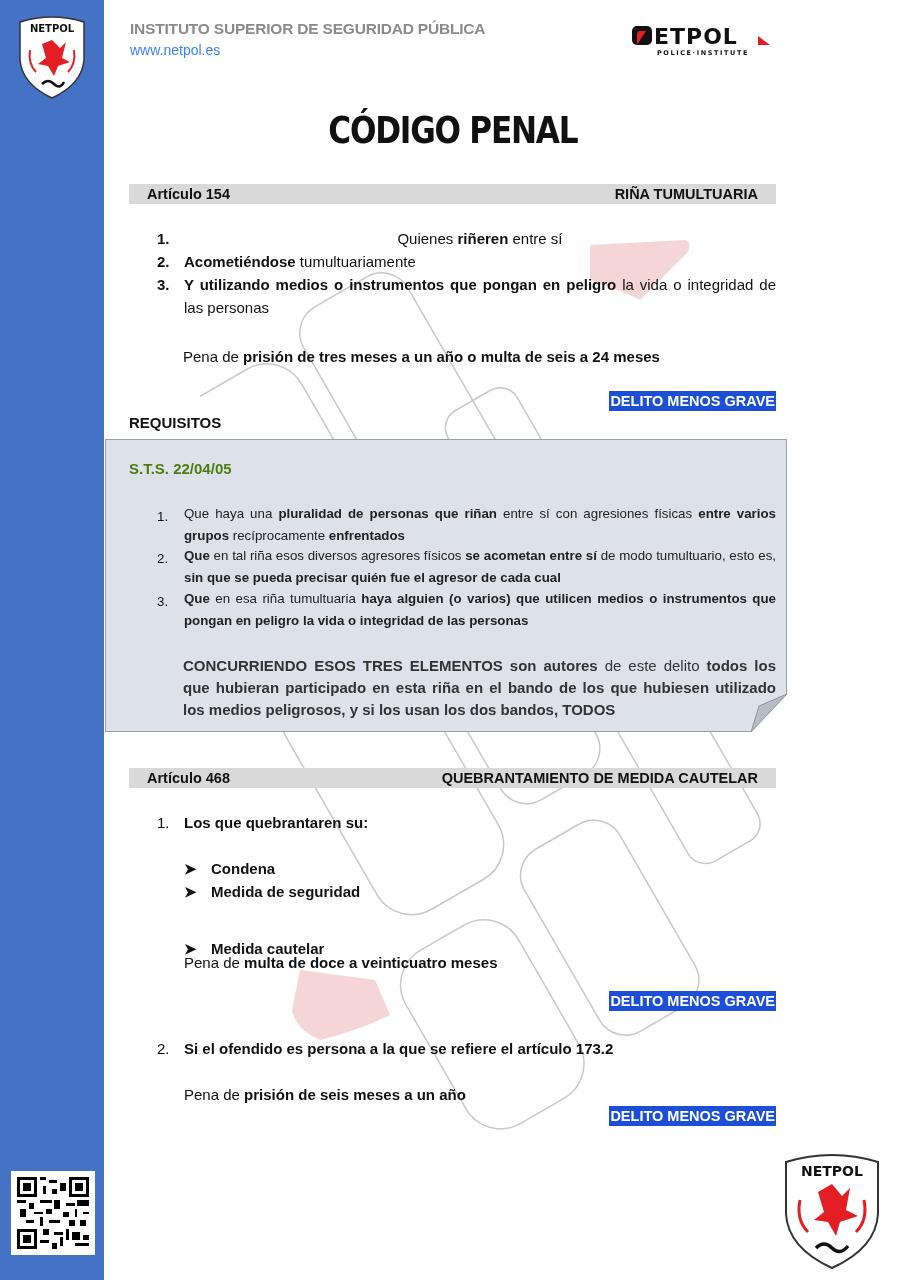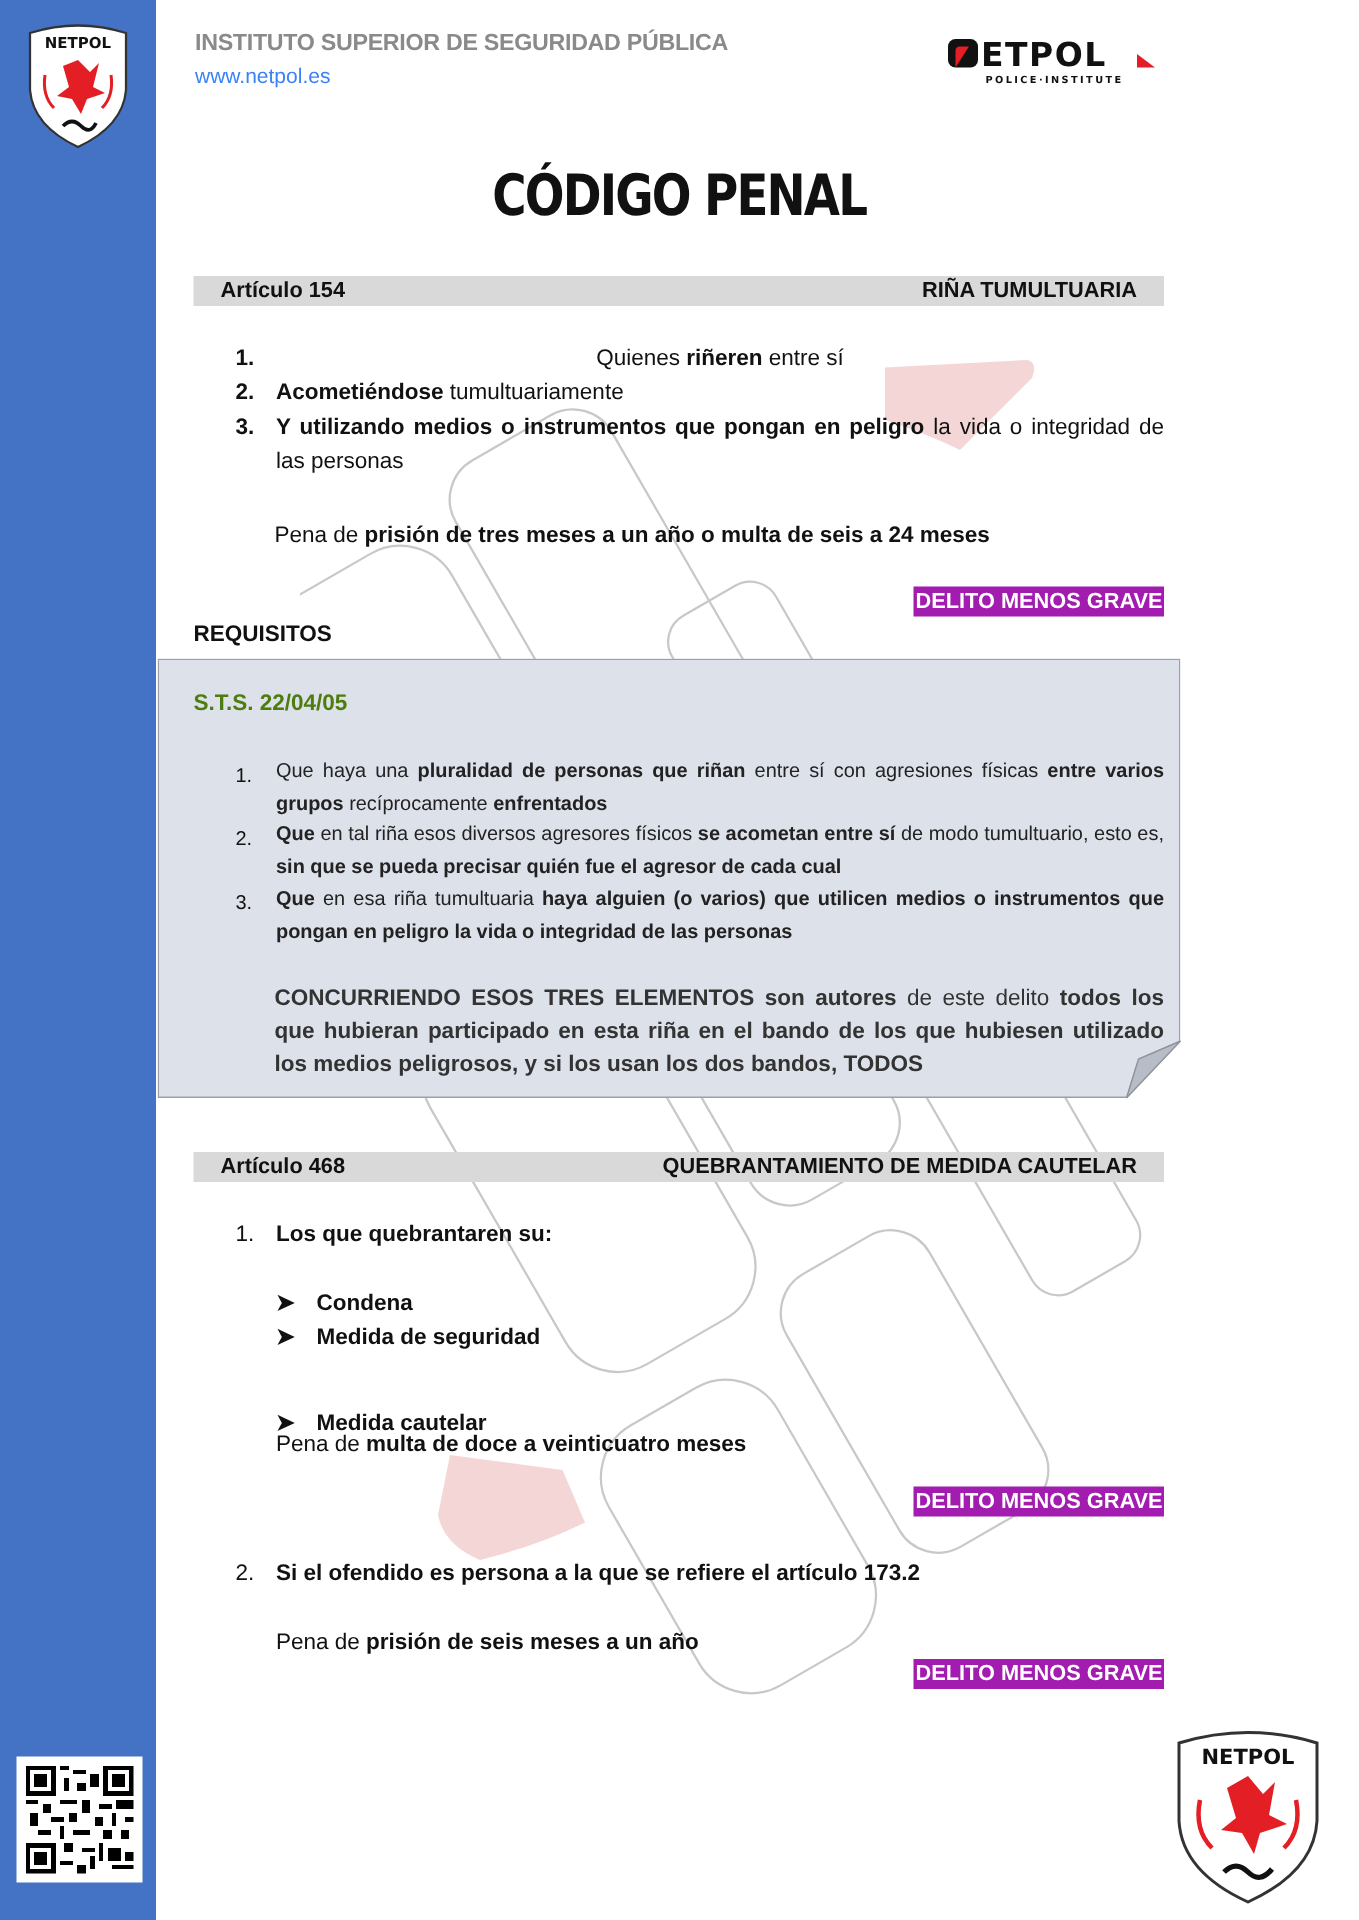--- a/index.html
+++ b/index.html
@@ -18,21 +18,21 @@
   .watermark { position: absolute; left: 200px; top: 220px; width: 620px; height: 930px; pointer-events: none; }
 
   .page-title { position: absolute; left: 0; width: 906px; top: 108px; text-align: center; font-family: "DejaVu Sans", sans-serif; font-weight: bold; font-size: 38px; letter-spacing: -1.5px; transform: scaleX(0.82); transform-origin: 452px 0; }
 
   .art-bar { position: absolute; left: 129px; width: 647px; height: 20px; background: #d9d9d9; display: flex; justify-content: space-between; align-items: center; font-weight: bold; font-size: 14.5px; padding: 0 18px; }
 
   .txt { position: absolute; font-size: 15px; line-height: 23px; }
   .num { position: absolute; font-size: 15px; }
   b { font-weight: bold; }
 
-  .tag { position: absolute; right: 130px; background: #a21caf; color: #fff; font-weight: bold; font-size: 14.5px; padding: 0 1px; height: 20px; line-height: 20px; }
+  .tag { position: absolute; right: 130px; background: #1d4ed8; color: #fff; font-weight: bold; font-size: 14.5px; padding: 0 1px; height: 20px; line-height: 20px; }
 
   .req-box { position: absolute; left: 105px; top: 439px; width: 682px; height: 293px; background: #dde1ea; border: 1px solid #9aa0aa; clip-path: polygon(0 0, 100% 0, 100% 87%, 94.7% 100%, 0 100%); }
   .fold { position: absolute; left: 749px; top: 692px; width: 40px; height: 42px; }
 
   .small { font-size: 13.3px; line-height: 21.5px; }
   .justify { text-align: justify; }
 </style>
 </head>
 <body>
 

